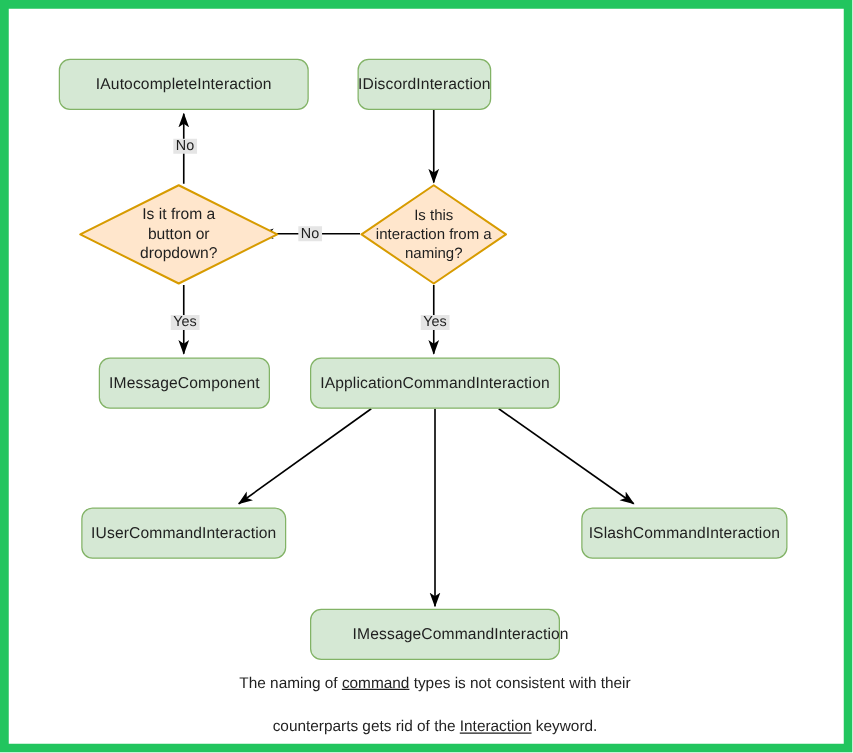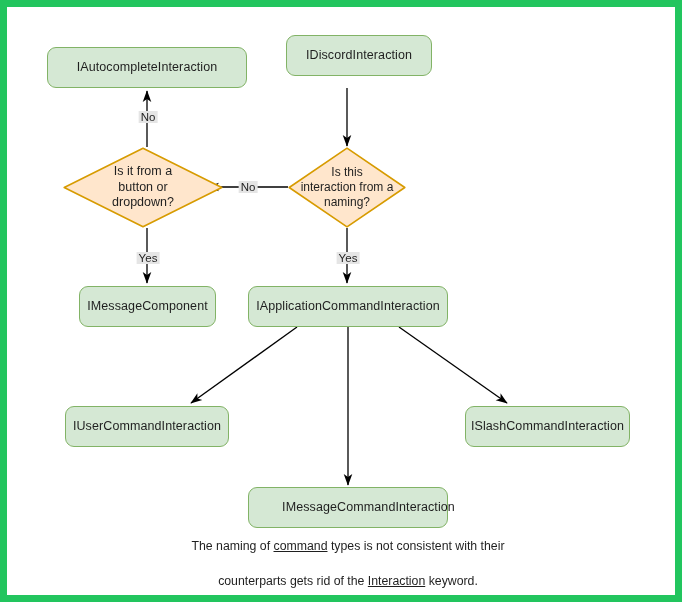--- a/index.html
+++ b/index.html
@@ -126,21 +126,21 @@
     <line x1="341" y1="320" x2="341" y2="478" stroke="#000000" stroke-width="1.3" marker-end="url(#arrow)"></line>
 
     
     <line x1="392" y1="320" x2="500" y2="396" stroke="#000000" stroke-width="1.3" marker-end="url(#arrow)"></line>
   </svg>
 
   <div class="node box" style="left:40px; top:40px; width:200px; height:41px;">
     <span>IAutocompleteInteraction</span>
   </div>
 
-  <div class="node box" style="left:279px; top:28px; width:146px; height:41px;">
+  <div class="node box" style="left:279px; top:40px; width:107px; height:41px;">
     <span>IDiscordInteraction</span>
   </div>
 
   <div class="diamond-wrap" style="left:56px; top:140px; width:160px; height:81px;">
     <svg width="160" height="81" viewBox="0 0 160 81">
       <polygon points="80,1.2 158.8,40.5 80,79.8 1.2,40.5" fill="#ffe6cc" stroke="#d79b00" stroke-width="1.6" stroke-linejoin="round"></polygon>
     </svg>
     <div class="diamond-label">Is it from a
 button or
 dropdown?</div>

